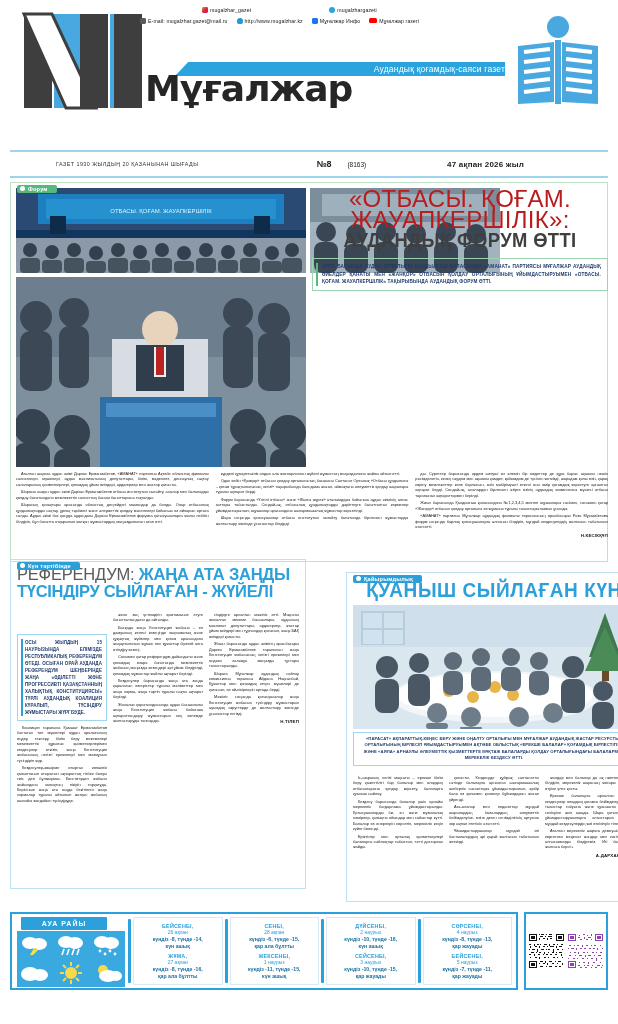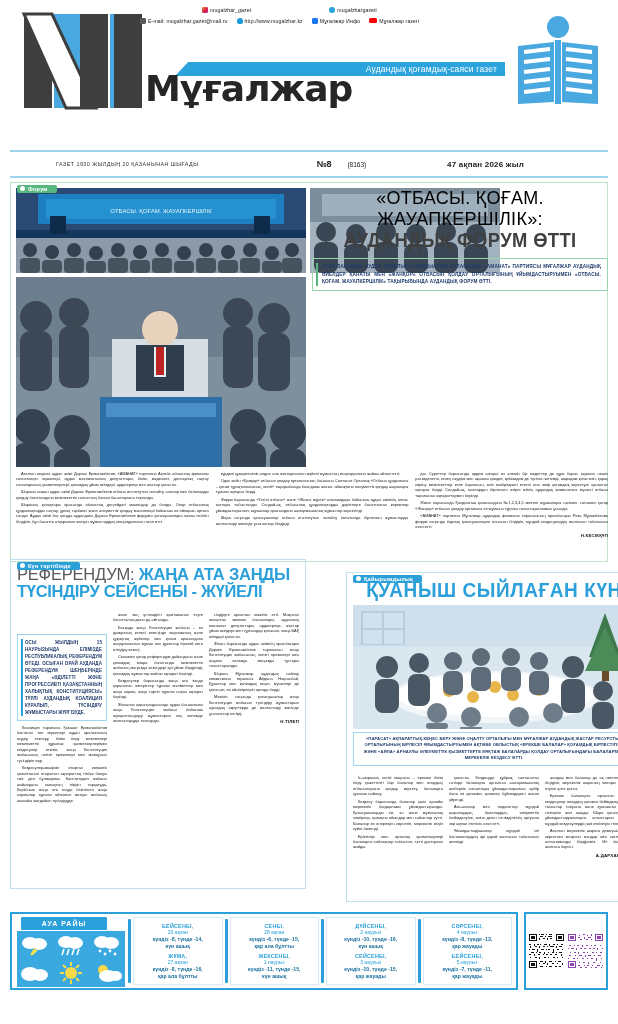--- a/index.html
+++ b/index.html
@@ -32,21 +32,21 @@
   .ico-web { background: #1e9ad6; border-radius: 50% 50% 2px 2px; }
   .ico-fb { background: #1877f2; }
   .ico-yt { background: #ff0000; border-radius: 1.5px; width: 8px; height: 5.5px; }
 
   .banner-strip {
     position: absolute; left: 175px; top: 62px; width: 330px; height: 14px;
     background: #2ba3dd;
     clip-path: polygon(4% 0, 100% 0, 100% 100%, 0 100%);
   }
   .banner-strip span {
-    display:block; text-align: right; padding-right: 8px; line-height: 14px;
+    display:block; text-align: right; line-height: 14px;
     color: #fff; font-size: 8.5px; letter-spacing: .2px;
   }
   .wordmark {
     position: absolute; left: 145px; top: 60px; width: 360px; height: 58px;
     font-family: "DejaVu Sans", sans-serif;
     font-size: 36px; font-weight: 700; color: #262626;
     letter-spacing: -1px; line-height: 58px;
   }
   .book-logo { position: absolute; right: 14px; top: 12px; width: 92px; height: 100px; }
 
@@ -80,21 +80,21 @@
   .forum-tagwrap { position: absolute; left: 6px; top: -6px; z-index: 4; }
   .forum-inner { position: absolute; inset: 5px; }
 
   .photo { background: #cfd9e0; position: relative; overflow: hidden; }
   .photo-a { position: absolute; left: 0; top: 0; width: 290px; height: 85px; }
   .photo-b { position: absolute; left: 0; top: 89px; width: 290px; height: 190px; }
   .photo-c { position: absolute; left: 294px; top: 0; width: 190px; height: 85px; }
 
   .hl-col { position: absolute; left: 296px; top: 0; width: 296px; }
   .headline-green {
-    text-align: center; color: #000000; font-size: 18px; font-weight: 400;
+    text-align: center; color: #b91c1c; font-size: 24px; font-weight: 400;
     line-height: 21px; letter-spacing: .3px; font-family: "Liberation Sans", sans-serif;
   }
   .headline-dark {
     text-align: center; color: #3f3f3f; font-size: 20px; font-weight: 700;
     line-height: 21px; letter-spacing: .4px;
     font-family: "Liberation Sans Narrow","Liberation Sans", sans-serif;
     transform: scaleX(.92); transform-origin: center;
   }
   .lead-box {
     margin-top: 7px; border: 1px solid #9bd3ae; padding: 4px 6px 4px 9px;
@@ -442,21 +442,21 @@
       <span class="sect-tag tag-blue">
         <span class="tag-dot"></span>
         <span>Күн тәртібінде</span>
       </span>
     </div>
     <div class="ref-inner">
       <div class="ref-h1">
         <span>РЕФЕРЕНДУМ:</span>
         <b>ЖАҢА АТА ЗАҢДЫ</b>
       </div>
-      <div class="ref-h2">ТҮСІНДІРУ СЕЙСЕНБІ - ЖҮЙЕЛІ</div>
+      <div class="ref-h2">ТҮСІНДІРУ СЫЙЛАҒАН - ЖҮЙЕЛІ</div>
 
       <div class="ref-cols">
         <div class="col">
           <div class="ref-leadbox">
             <div class="ref-leadtext">ОСЫ ЖЫЛДЫҢ 15 НАУРЫЗЫНДА ЕЛІМІЗДЕ РЕСПУБЛИКАЛЫҚ РЕФЕРЕНДУМ ӨТЕДІ. ОСЫҒАН ОРАЙ АУДАНДА РЕФЕРЕНДУМ ШЕҢБЕРІНДЕ ЖАҢА «ӘДІЛЕТТІ ЖӘНЕ ПРОГРЕССИВТІ ҚАЗАҚСТАННЫҢ ХАЛЫҚТЫҚ КОНСТИТУЦИЯСЫ» ТҮРЛІ АУДАНДЫҚ КОАЛИЦИЯ КҮРАЛЫП, ТҮСІНДІРУ ЖҰМЫСТАРЫ ЖҮРГІЗУДЕ.</div>
           </div>
           <div class="coltext" style="margin-top:4px">
               <p>Коалиция тарапына Қамшат Ермағамбетов бастаған топ мүшелері аудан аралығының өңдеу, тексеру, білім беру мекемелері мемлекеттік құрылыс қызметкерлерімен кездесулер өткізіп, жаңа Конституция жобасының негізгі ережелері мен мазмұнын түсіндіріп жүр.</p>
               <p>Кездесулер-көшірме отырған көпшілік қалыптасып отыратын ақпараттық тізбек болуы тиіс деп бұлжырмас. Конституция жобасы жайындағы халықтың пікірін тарқатуда, Керісінше жаңа ата заңда бекітілген жаңа нормалар туралы айтылып жатқан жобаның шынайы жағдайын түсіндіруде.</p>
             </div>

